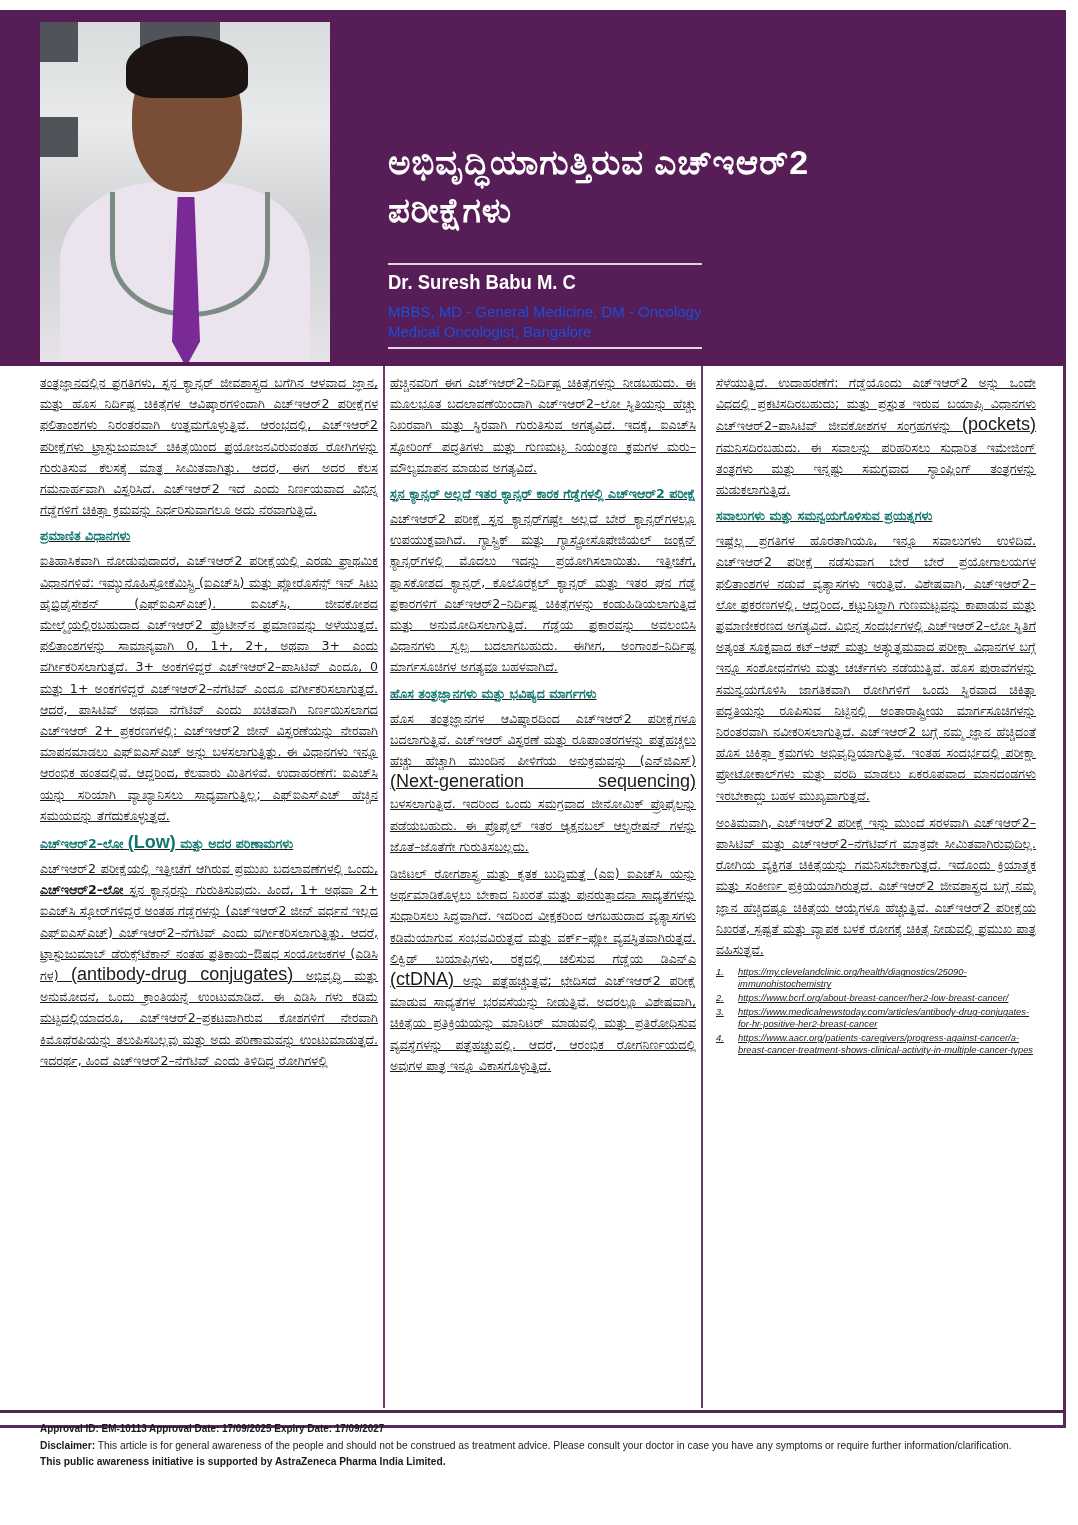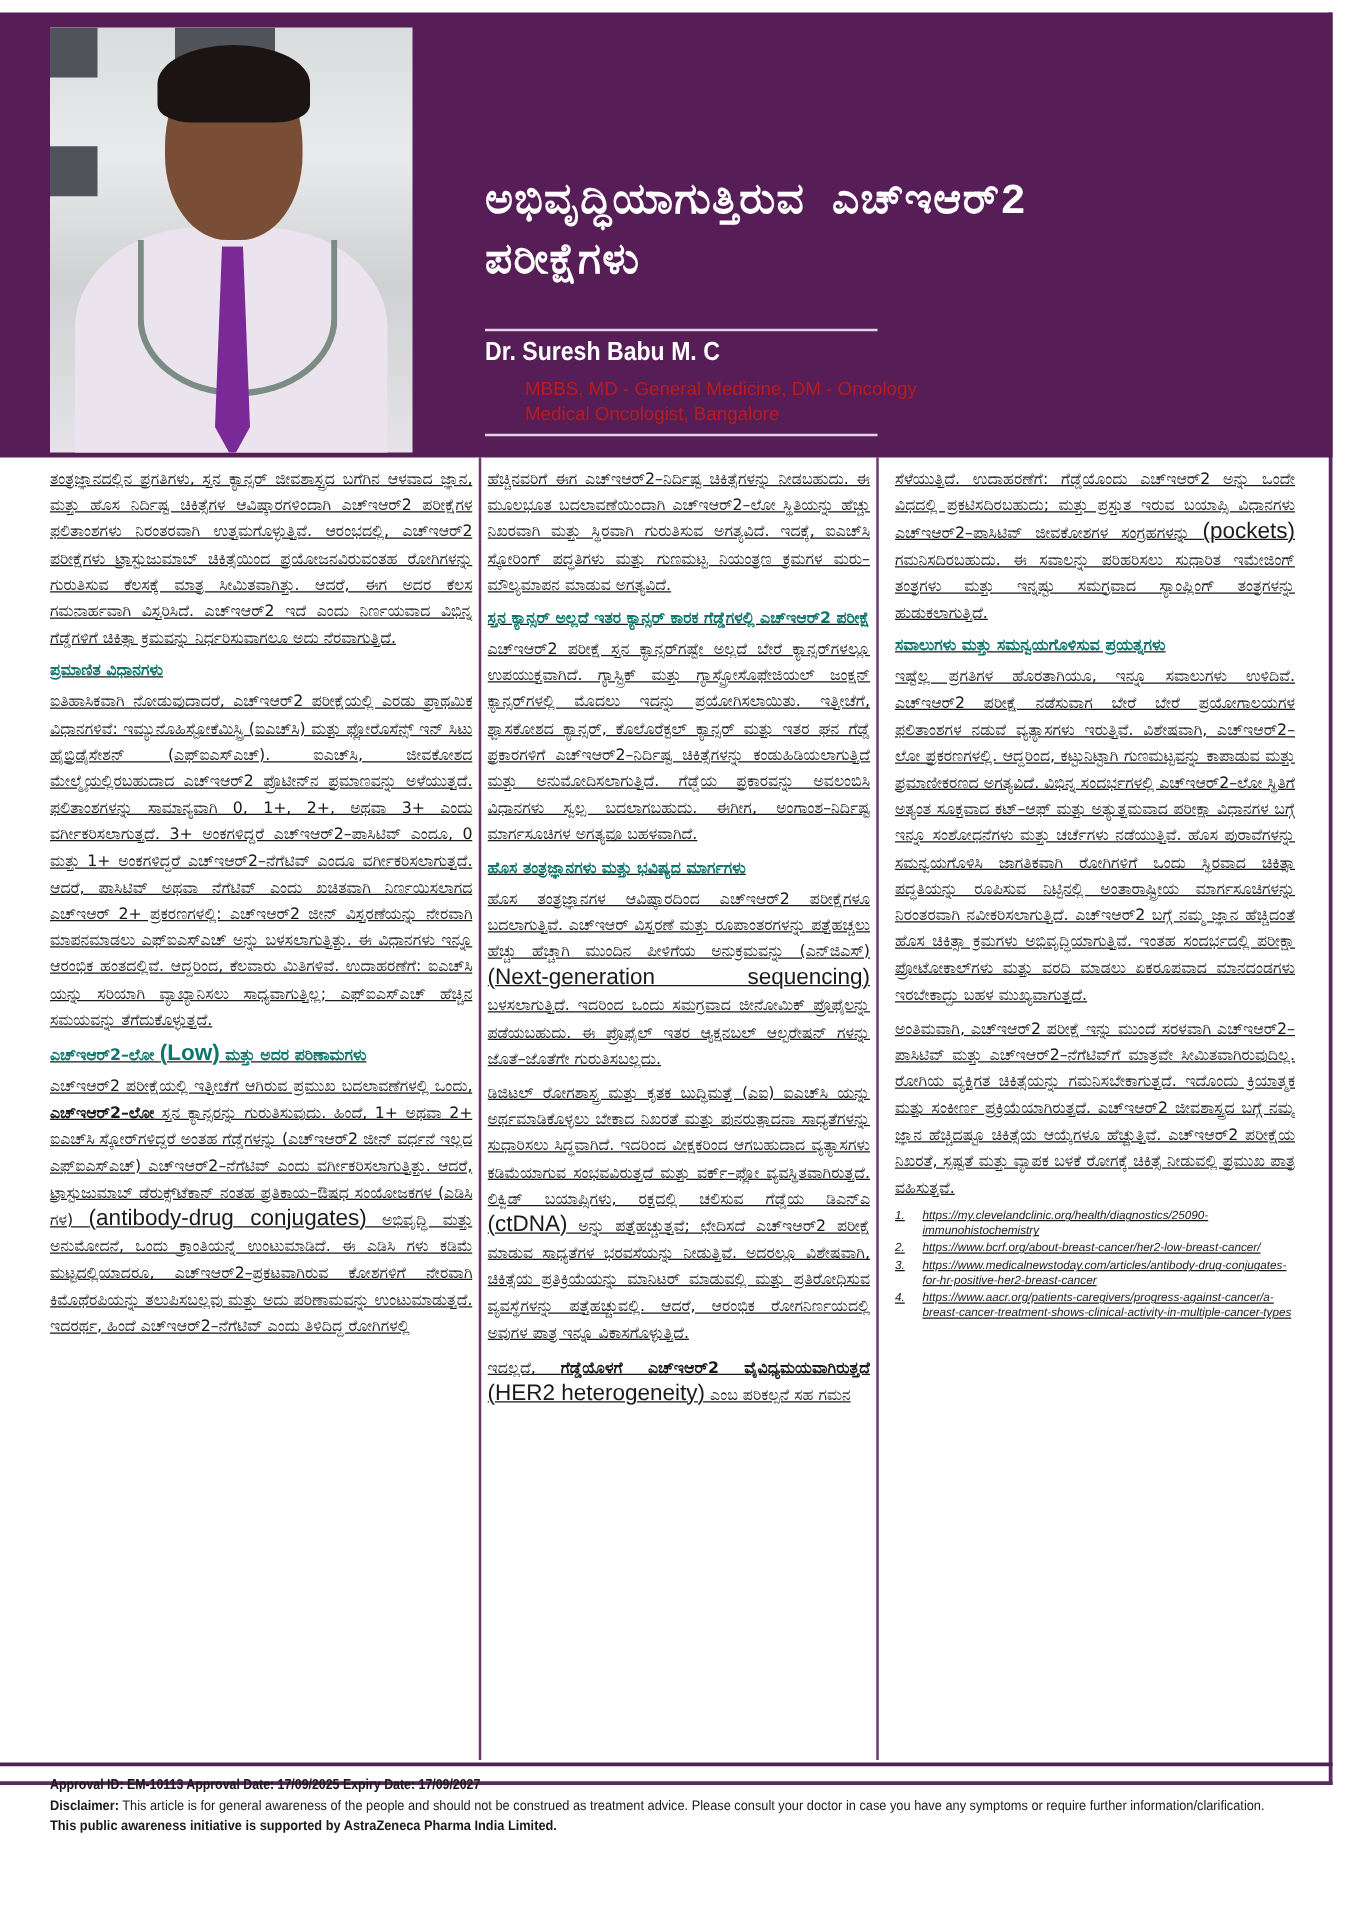--- a/index.html
+++ b/index.html
@@ -13,25 +13,25 @@
   .photo { position: absolute; left: 40px; top: 12px; width: 290px; height: 340px;
            background: linear-gradient(180deg, #d9dcdd 0%, #e8eaeb 30%, #cfd1d3 60%, #e5e3e7 100%); overflow: hidden; }
   .photo .window { position: absolute; background: #50545a; }
   .photo .head { position: absolute; left: 92px; top: 20px; width: 110px; height: 150px; background: #7a4e36; border-radius: 50% 50% 45% 45%; }
   .photo .hair { position: absolute; left: 86px; top: 14px; width: 122px; height: 62px; background: #1b1413; border-radius: 55% 55% 25% 25%; }
   .photo .shirt { position: absolute; left: 20px; top: 160px; width: 250px; height: 200px; background: #ebe4ef; border-radius: 40% 40% 0 0; }
   .photo .tie { position: absolute; left: 132px; top: 175px; width: 28px; height: 170px; background: #7a2a96; clip-path: polygon(20% 0, 80% 0, 100% 85%, 50% 100%, 0 85%); }
   .photo .steth { position: absolute; left: 70px; top: 170px; width: 150px; height: 120px; border: 5px solid #7b8c85; border-top: none; border-radius: 0 0 50% 50%; }
 
   .title { position: absolute; left: 388px; top: 138px; width: 620px; color: #ffffff; font-weight: bold;
-           font-family: Liberation Mono, monospace; font-size: 34px; line-height: 48px; letter-spacing: 1px; }
+           font-family: Liberation Sans, sans-serif; font-size: 34px; line-height: 48px; letter-spacing: 1px; }
   .rule { position: absolute; left: 388px; width: 314px; height: 2px; background: #e2d3e3; }
   .author { position: absolute; left: 388px; top: 270px; color: #ffffff; font-family: "Liberation Sans", sans-serif;
             font-size: 21px; font-weight: bold; transform: scaleX(0.88); transform-origin: left; }
-  .cred { position: absolute; left: 388px; color: #b91c1c; font-family: "Liberation Sans", sans-serif; font-size: 15px; margin-left: 32px; }
+  .cred { position: absolute; left: 388px; color: #1d4ed8; font-family: "Liberation Sans", sans-serif; font-size: 15px; }
 
   .col { position: absolute; top: 372px; height: 1035px; box-sizing: border-box; overflow: hidden;
          font-size: 12.6px; line-height: 21.2px; text-align: justify; color: #1a1a1a; text-decoration: underline; }
   .col p { margin: 0 0 6px 0; }
   .c1 { left: 40px; width: 338px; }
   .c2 { left: 390px; width: 306px; }
   .c3 { left: 716px; width: 320px; }
   .vline { position: absolute; top: 366px; width: 2px; height: 1042px; background: #6a3a6c; }
 
   .h { color: #0f766e; font-weight: bold; font-size: 12.6px; margin: 2px 0 4px 0; line-height: 20px; }
@@ -87,21 +87,20 @@
   <p><span>ಎಚ್‌ಇಆರ್2 ಪರೀಕ್ಷೆಯಲ್ಲಿ ಇತ್ತೀಚೆಗೆ ಆಗಿರುವ ಪ್ರಮುಖ ಬದಲಾವಣೆಗಳಲ್ಲಿ ಒಂದು, </span><b>ಎಚ್‌ಇಆರ್2–ಲೋ</b><span> ಸ್ತನ ಕ್ಯಾನ್ಸರನ್ನು ಗುರುತಿಸುವುದು. ಹಿಂದೆ, 1+ ಅಥವಾ 2+ ಐಎಚ್‌ಸಿ ಸ್ಕೋರ್‌ಗಳಿದ್ದರೆ ಅಂತಹ ಗೆಡ್ಡೆಗಳನ್ನು (ಎಚ್‌ಇಆರ್2 ಜೀನ್ ವರ್ಧನೆ ಇಲ್ಲದ ಎಫ್‌ಐಎಸ್‌ಎಚ್) ಎಚ್‌ಇಆರ್2–ನೆಗೆಟಿವ್ ಎಂದು ವರ್ಗೀಕರಿಸಲಾಗುತ್ತಿತ್ತು. ಆದರೆ, ಟ್ರಾಸ್ಟುಜುಮಾಬ್ ಡೆರುಕ್ಸ್‌ಟೆಕಾನ್ ನಂತಹ ಪ್ರತಿಕಾಯ–ಔಷಧ ಸಂಯೋಜಕಗಳ (ಎಡಿಸಿ ಗಳ) </span><span class="lat">(antibody-drug conjugates)</span><span> ಅಭಿವೃದ್ಧಿ ಮತ್ತು ಅನುಮೋದನೆ, ಒಂದು ಕ್ರಾಂತಿಯನ್ನೆ ಉಂಟುಮಾಡಿದೆ. ಈ ಎಡಿಸಿ ಗಳು ಕಡಿಮೆ ಮಟ್ಟದಲ್ಲಿಯಾದರೂ, ಎಚ್‌ಇಆರ್2–ಪ್ರಕಟವಾಗಿರುವ ಕೋಶಗಳಿಗೆ ನೇರವಾಗಿ ಕಿಮೊಥೆರಪಿಯನ್ನು ತಲುಪಿಸಬಲ್ಲವು ಮತ್ತು ಅದು ಪರಿಣಾಮವನ್ನು ಉಂಟುಮಾಡುತ್ತದೆ. ಇದರರ್ಥ, ಹಿಂದೆ ಎಚ್‌ಇಆರ್2–ನೆಗೆಟಿವ್ ಎಂದು ತಿಳಿದಿದ್ದ ರೋಗಿಗಳಲ್ಲಿ</span></p>
 </div>
 
 <div class="col c2">
   <p>ಹೆಚ್ಚಿನವರಿಗೆ ಈಗ ಎಚ್‌ಇಆರ್2–ನಿರ್ದಿಷ್ಟ ಚಿಕಿತ್ಸೆಗಳನ್ನು ನೀಡಬಹುದು. ಈ ಮೂಲಭೂತ ಬದಲಾವಣೆಯಿಂದಾಗಿ ಎಚ್‌ಇಆರ್2–ಲೋ ಸ್ಥಿತಿಯನ್ನು ಹೆಚ್ಚು ನಿಖರವಾಗಿ ಮತ್ತು ಸ್ಥಿರವಾಗಿ ಗುರುತಿಸುವ ಅಗತ್ಯವಿದೆ. ಇದಕ್ಕೆ, ಐಎಚ್‌ಸಿ ಸ್ಕೋರಿಂಗ್ ಪದ್ಧತಿಗಳು ಮತ್ತು ಗುಣಮಟ್ಟ ನಿಯಂತ್ರಣ ಕ್ರಮಗಳ ಮರು–ಮೌಲ್ಯಮಾಪನ ಮಾಡುವ ಅಗತ್ಯವಿದೆ.</p>
   <div class="h">ಸ್ತನ ಕ್ಯಾನ್ಸರ್ ಅಲ್ಲದೆ ಇತರ ಕ್ಯಾನ್ಸರ್ ಕಾರಕ ಗೆಡ್ಡೆಗಳಲ್ಲಿ ಎಚ್‌ಇಆರ್2 ಪರೀಕ್ಷೆ</div>
   <p>ಎಚ್‌ಇಆರ್2 ಪರೀಕ್ಷೆ ಸ್ತನ ಕ್ಯಾನ್ಸರ್‌ಗಷ್ಟೇ ಅಲ್ಲದೆ ಬೇರೆ ಕ್ಯಾನ್ಸರ್‌ಗಳಲ್ಲೂ ಉಪಯುಕ್ತವಾಗಿದೆ. ಗ್ಯಾಸ್ಟ್ರಿಕ್ ಮತ್ತು ಗ್ಯಾಸ್ಟ್ರೋಸೊಫೇಜಿಯಲ್ ಜಂಕ್ಷನ್ ಕ್ಯಾನ್ಸರ್‌ಗಳಲ್ಲಿ ಮೊದಲು ಇದನ್ನು ಪ್ರಯೋಗಿಸಲಾಯಿತು. ಇತ್ತೀಚೆಗೆ, ಶ್ವಾಸಕೋಶದ ಕ್ಯಾನ್ಸರ್, ಕೊಲೊರೆಕ್ಟಲ್ ಕ್ಯಾನ್ಸರ್ ಮತ್ತು ಇತರ ಘನ ಗೆಡ್ಡೆ ಪ್ರಕಾರಗಳಿಗೆ ಎಚ್‌ಇಆರ್2–ನಿರ್ದಿಷ್ಟ ಚಿಕಿತ್ಸೆಗಳನ್ನು ಕಂಡುಹಿಡಿಯಲಾಗುತ್ತಿದೆ ಮತ್ತು ಅನುಮೋದಿಸಲಾಗುತ್ತಿದೆ. ಗೆಡ್ಡೆಯ ಪ್ರಕಾರವನ್ನು ಅವಲಂಬಿಸಿ ವಿಧಾನಗಳು ಸ್ವಲ್ಪ ಬದಲಾಗಬಹುದು. ಈಗೀಗ, ಅಂಗಾಂಶ–ನಿರ್ದಿಷ್ಟ ಮಾರ್ಗಸೂಚಿಗಳ ಅಗತ್ಯವೂ ಬಹಳವಾಗಿದೆ.</p>
   <div class="h">ಹೊಸ ತಂತ್ರಜ್ಞಾನಗಳು ಮತ್ತು ಭವಿಷ್ಯದ ಮಾರ್ಗಗಳು</div>
   <p><span>ಹೊಸ ತಂತ್ರಜ್ಞಾನಗಳ ಆವಿಷ್ಕಾರದಿಂದ ಎಚ್‌ಇಆರ್2 ಪರೀಕ್ಷೆಗಳೂ ಬದಲಾಗುತ್ತಿವೆ. ಎಚ್‌ಇಆರ್ ವಿಸ್ತರಣೆ ಮತ್ತು ರೂಪಾಂತರಗಳನ್ನು ಪತ್ತೆಹಚ್ಚಲು ಹೆಚ್ಚು ಹೆಚ್ಚಾಗಿ ಮುಂದಿನ ಪೀಳಿಗೆಯ ಅನುಕ್ರಮವನ್ನು (ಎನ್‌ಜಿಎಸ್) </span><span class="lat">(Next-generation sequencing)</span><span> ಬಳಸಲಾಗುತ್ತಿದೆ. ಇದರಿಂದ ಒಂದು ಸಮಗ್ರವಾದ ಜೀನೋಮಿಕ್ ಪ್ರೊಫೈಲನ್ನು ಪಡೆಯಬಹುದು. ಈ ಪ್ರೊಫೈಲ್ ಇತರ ಆ್ಯಕ್ಷನಬಲ್ ಆಲ್ಟರೇಷನ್ ಗಳನ್ನು ಜೊತೆ–ಜೊತೆಗೇ ಗುರುತಿಸಬಲ್ಲದು.</span></p>
   <p><span>ಡಿಜಿಟಲ್ ರೋಗಶಾಸ್ತ್ರ ಮತ್ತು ಕೃತಕ ಬುದ್ಧಿಮತ್ತೆ (ಎಐ) ಐಎಚ್‌ಸಿ ಯನ್ನು ಅರ್ಥಮಾಡಿಕೊಳ್ಳಲು ಬೇಕಾದ ನಿಖರತೆ ಮತ್ತು ಪುನರುತ್ಪಾದನಾ ಸಾಧ್ಯತೆಗಳನ್ನು ಸುಧಾರಿಸಲು ಸಿದ್ಧವಾಗಿದೆ. ಇದರಿಂದ ವೀಕ್ಷಕರಿಂದ ಆಗಬಹುದಾದ ವ್ಯತ್ಯಾಸಗಳು ಕಡಿಮೆಯಾಗುವ ಸಂಭವವಿರುತ್ತದೆ ಮತ್ತು ವರ್ಕ್–ಫ್ಲೋ ವ್ಯವಸ್ಥಿತವಾಗಿರುತ್ತದೆ. ಲಿಕ್ವಿಡ್ ಬಯಾಪ್ಸಿಗಳು, ರಕ್ತದಲ್ಲಿ ಚಲಿಸುವ ಗೆಡ್ಡೆಯ ಡಿಎನ್‌ಎ </span><span class="lat">(ctDNA)</span><span> ಅನ್ನು ಪತ್ತೆಹಚ್ಚುತ್ತವೆ; ಛೇದಿಸದೆ ಎಚ್‌ಇಆರ್2 ಪರೀಕ್ಷೆ ಮಾಡುವ ಸಾಧ್ಯತೆಗಳ ಭರವಸೆಯನ್ನು ನೀಡುತ್ತಿವೆ. ಅದರಲ್ಲೂ ವಿಶೇಷವಾಗಿ, ಚಿಕಿತ್ಸೆಯ ಪ್ರತಿಕ್ರಿಯೆಯನ್ನು ಮಾನಿಟರ್ ಮಾಡುವಲ್ಲಿ ಮತ್ತು ಪ್ರತಿರೋಧಿಸುವ ವ್ಯವಸ್ಥೆಗಳನ್ನು ಪತ್ತೆಹಚ್ಚುವಲ್ಲಿ. ಆದರೆ, ಆರಂಭಿಕ ರೋಗನಿರ್ಣಯದಲ್ಲಿ ಅವುಗಳ ಪಾತ್ರ ಇನ್ನೂ ವಿಕಾಸಗೊಳ್ಳುತ್ತಿದೆ.</span></p>
-  <p><span>ಇದಲ್ಲದೆ, </span><b>ಗೆಡ್ಡೆಯೊಳಗೆ ಎಚ್‌ಇಆರ್2 ವೈವಿಧ್ಯಮಯವಾಗಿರುತ್ತದೆ</b><span class="lat"> (HER2 heterogeneity)</span><span> ಎಂಬ ಪರಿಕಲ್ಪನೆ ಸಹ ಗಮನ</span></p>
 </div>
 
 <div class="col c3">
   <p><span>ಸೆಳೆಯುತ್ತಿದೆ. ಉದಾಹರಣೆಗೆ: ಗೆಡ್ಡೆಯೊಂದು ಎಚ್‌ಇಆರ್2 ಅನ್ನು ಒಂದೇ ವಿಧದಲ್ಲಿ ಪ್ರಕಟಿಸದಿರಬಹುದು; ಮತ್ತು ಪ್ರಸ್ತುತ ಇರುವ ಬಯಾಪ್ಸಿ ವಿಧಾನಗಳು ಎಚ್‌ಇಆರ್2–ಪಾಸಿಟಿವ್ ಜೀವಕೋಶಗಳ ಸಂಗ್ರಹಗಳನ್ನು </span><span class="lat">(pockets)</span><span> ಗಮನಿಸದಿರಬಹುದು. ಈ ಸವಾಲನ್ನು ಪರಿಹರಿಸಲು ಸುಧಾರಿತ ಇಮೇಜಿಂಗ್ ತಂತ್ರಗಳು ಮತ್ತು ಇನ್ನಷ್ಟು ಸಮಗ್ರವಾದ ಸ್ಯಾಂಪ್ಲಿಂಗ್ ತಂತ್ರಗಳನ್ನು ಹುಡುಕಲಾಗುತ್ತಿದೆ.</span></p>
   <div class="h">ಸವಾಲುಗಳು ಮತ್ತು ಸಮನ್ವಯಗೊಳಿಸುವ ಪ್ರಯತ್ನಗಳು</div>
   <p>ಇಷ್ಟೆಲ್ಲ ಪ್ರಗತಿಗಳ ಹೊರತಾಗಿಯೂ, ಇನ್ನೂ ಸವಾಲುಗಳು ಉಳಿದಿವೆ. ಎಚ್‌ಇಆರ್2 ಪರೀಕ್ಷೆ ನಡೆಸುವಾಗ ಬೇರೆ ಬೇರೆ ಪ್ರಯೋಗಾಲಯಗಳ ಫಲಿತಾಂಶಗಳ ನಡುವೆ ವ್ಯತ್ಯಾಸಗಳು ಇರುತ್ತಿವೆ. ವಿಶೇಷವಾಗಿ, ಎಚ್‌ಇಆರ್2–ಲೋ ಪ್ರಕರಣಗಳಲ್ಲಿ. ಆದ್ದರಿಂದ, ಕಟ್ಟುನಿಟ್ಟಾಗಿ ಗುಣಮಟ್ಟವನ್ನು ಕಾಪಾಡುವ ಮತ್ತು ಪ್ರಮಾಣೀಕರಣದ ಅಗತ್ಯವಿದೆ. ವಿಭಿನ್ನ ಸಂದರ್ಭಗಳಲ್ಲಿ ಎಚ್‌ಇಆರ್2–ಲೋ ಸ್ಥಿತಿಗೆ ಅತ್ಯಂತ ಸೂಕ್ತವಾದ ಕಟ್–ಆಫ್ ಮತ್ತು ಅತ್ಯುತ್ತಮವಾದ ಪರೀಕ್ಷಾ ವಿಧಾನಗಳ ಬಗ್ಗೆ ಇನ್ನೂ ಸಂಶೋಧನೆಗಳು ಮತ್ತು ಚರ್ಚೆಗಳು ನಡೆಯುತ್ತಿವೆ. ಹೊಸ ಪುರಾವೆಗಳನ್ನು ಸಮನ್ವಯಗೊಳಿಸಿ ಜಾಗತಿಕವಾಗಿ ರೋಗಿಗಳಿಗೆ ಒಂದು ಸ್ಥಿರವಾದ ಚಿಕಿತ್ಸಾ ಪದ್ಧತಿಯನ್ನು ರೂಪಿಸುವ ನಿಟ್ಟಿನಲ್ಲಿ ಅಂತಾರಾಷ್ಟ್ರೀಯ ಮಾರ್ಗಸೂಚಿಗಳನ್ನು ನಿರಂತರವಾಗಿ ನವೀಕರಿಸಲಾಗುತ್ತಿದೆ. ಎಚ್‌ಇಆರ್2 ಬಗ್ಗೆ ನಮ್ಮ ಜ್ಞಾನ ಹೆಚ್ಚಿದಂತೆ ಹೊಸ ಚಿಕಿತ್ಸಾ ಕ್ರಮಗಳು ಅಭಿವೃದ್ಧಿಯಾಗುತ್ತಿವೆ. ಇಂತಹ ಸಂದರ್ಭದಲ್ಲಿ ಪರೀಕ್ಷಾ ಪ್ರೋಟೋಕಾಲ್‌ಗಳು ಮತ್ತು ವರದಿ ಮಾಡಲು ಏಕರೂಪವಾದ ಮಾನದಂಡಗಳು ಇರಬೇಕಾದ್ದು ಬಹಳ ಮುಖ್ಯವಾಗುತ್ತದೆ.</p>
   <p>ಅಂತಿಮವಾಗಿ, ಎಚ್‌ಇಆರ್2 ಪರೀಕ್ಷೆ ಇನ್ನು ಮುಂದೆ ಸರಳವಾಗಿ ಎಚ್‌ಇಆರ್2–ಪಾಸಿಟಿವ್ ಮತ್ತು ಎಚ್‌ಇಆರ್2–ನೆಗೆಟಿವ್‌ಗೆ ಮಾತ್ರವೇ ಸೀಮಿತವಾಗಿರುವುದಿಲ್ಲ. ರೋಗಿಯ ವ್ಯಕ್ತಿಗತ ಚಿಕಿತ್ಸೆಯನ್ನು ಗಮನಿಸಬೇಕಾಗುತ್ತದೆ. ಇದೊಂದು ಕ್ರಿಯಾತ್ಮಕ ಮತ್ತು ಸಂಕೀರ್ಣ ಪ್ರಕ್ರಿಯೆಯಾಗಿರುತ್ತದೆ. ಎಚ್‌ಇಆರ್2 ಜೀವಶಾಸ್ತ್ರದ ಬಗ್ಗೆ ನಮ್ಮ ಜ್ಞಾನ ಹೆಚ್ಚಿದಷ್ಟೂ ಚಿಕಿತ್ಸೆಯ ಆಯ್ಕೆಗಳೂ ಹೆಚ್ಚುತ್ತಿವೆ. ಎಚ್‌ಇಆರ್2 ಪರೀಕ್ಷೆಯ ನಿಖರತೆ, ಸ್ಪಷ್ಟತೆ ಮತ್ತು ವ್ಯಾಪಕ ಬಳಕೆ ರೋಗಕ್ಕೆ ಚಿಕಿತ್ಸೆ ನೀಡುವಲ್ಲಿ ಪ್ರಮುಖ ಪಾತ್ರ ವಹಿಸುತ್ತವೆ.</p>
   <ol class="refs">
     <li>
         <span class="num">1.</span>

